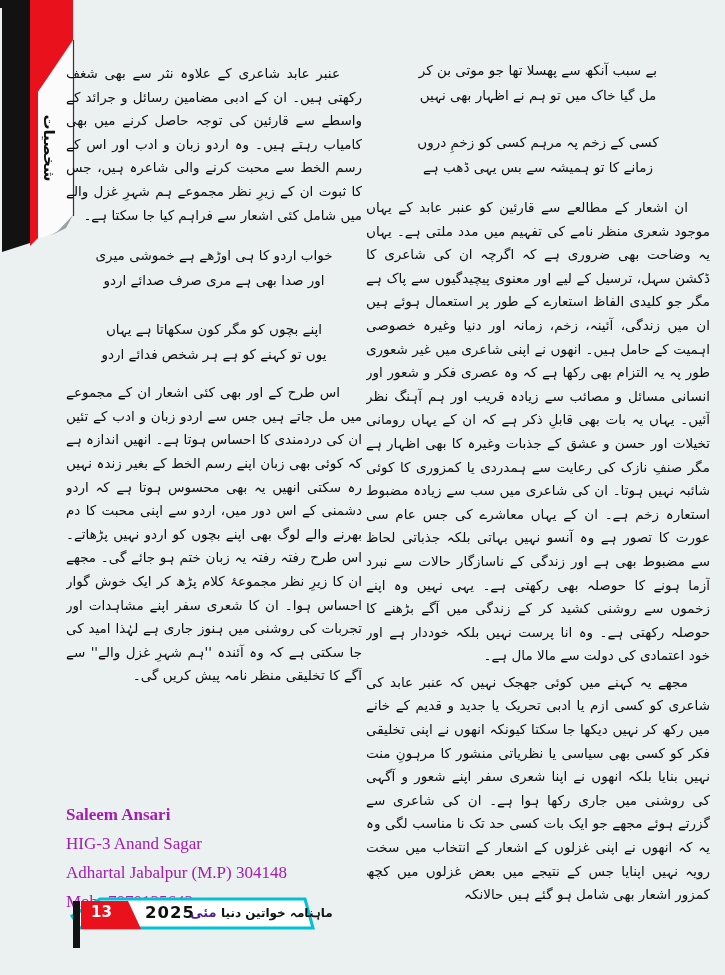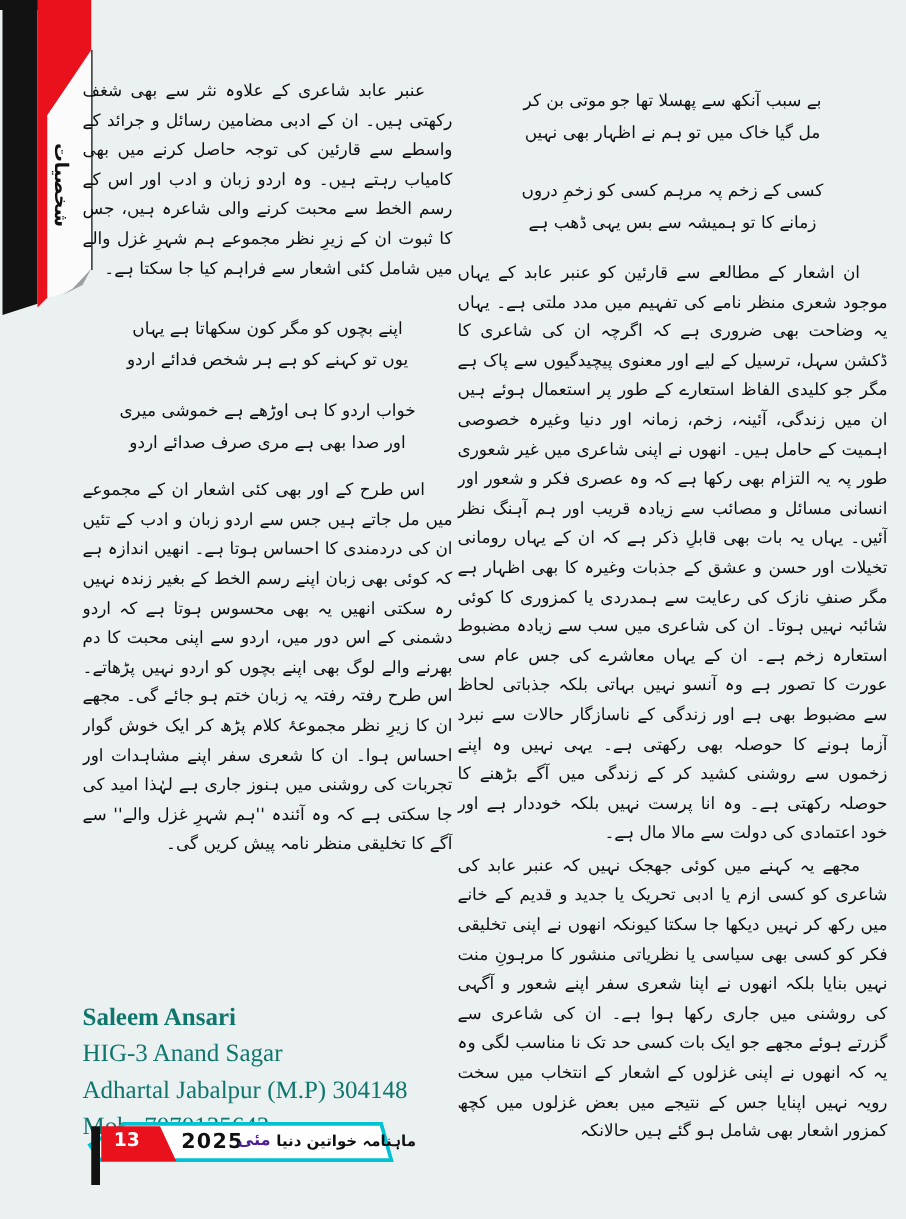--- a/index.html
+++ b/index.html
@@ -19,21 +19,21 @@
   #ribbon-svg{position:absolute;left:0;top:0;}
   #sidebar-label{
     position:absolute;left:26px;top:106px;width:46px;height:84px;
     display:flex;align-items:center;justify-content:center;
     transform:rotate(90deg);
     font-size:15px;font-weight:bold;direction:rtl;color:#101010;
   }
 
   #author-block{
     position:absolute;left:66px;top:800px;width:300px;
-    font-family:"Liberation Serif",serif;font-size:20px;line-height:29px;color:#0f766e;
+    font-family:"Liberation Serif",serif;font-size:17px;line-height:29px;color:#a21caf;
     direction:ltr;
   }
   #author-block .name{font-weight:bold;}
 
   #footer-banner{position:absolute;left:58px;top:896px;width:270px;height:60px;}
   #footer-banner .ftext{position:absolute;white-space:nowrap;}
   #footer-page-number{left:33px;top:7px;color:#ffffff;font-weight:bold;font-size:15px;}
   #footer-year{left:87px;top:7px;color:#101010;font-weight:bold;font-size:16.5px;letter-spacing:1px;}
   #footer-month{left:132px;top:9px;color:#4c1d95;font-weight:bold;font-size:13px;direction:rtl;}
   #footer-magazine{left:163px;top:10px;color:#101010;font-weight:bold;font-size:12px;direction:rtl;}
@@ -45,41 +45,41 @@
   <rect x="0" y="0" width="53" height="8" fill="#121212"></rect>
   <polygon points="2,0 30,0 30,243 2,252" fill="#121212"></polygon>
   <polygon points="30,0 73,0 73,40 38,92 38,238 30,246" fill="#e8111c"></polygon>
   <polygon points="38,92 73,42 73,215 58,231 44,237 38,238" fill="#fbfbfb"></polygon>
   <polygon points="58,231 73,215 66,228 50,236" fill="#9aa0a3"></polygon>
   <line x1="73.5" y1="40" x2="73.5" y2="216" stroke="#333" stroke-width="1.2"></line>
 </svg>
 <div id="sidebar-label">شخصیات</div>
 
 <div id="right-col" class="col">
-  <div class="verse" style="margin-top:11px;">
+  <div class="verse" style="margin-top:0;">
     <div class="vline">بے سبب آنکھ سے پھسلا تھا جو موتی بن کر</div>
     <div class="vline">مل گیا خاک میں تو ہم نے اظہار بھی نہیں</div>
   </div>
   <div class="verse" style="margin-top:22px;margin-bottom:16px;">
     <div class="vline">کسی کے زخم پہ مرہم کسی  کو  زخمِ  دروں</div>
     <div class="vline">زمانے کا تو ہمیشہ سے بس یہی ڈھب ہے</div>
   </div>
   <p class="indent">ان اشعار کے مطالعے سے قارئین کو عنبر عابد کے یہاں موجود شعری منظر نامے کی تفہیم میں مدد ملتی ہے۔ یہاں یہ وضاحت بھی ضروری ہے کہ اگرچہ ان کی شاعری کا ڈکشن سہل، ترسیل کے لیے اور معنوی پیچیدگیوں سے پاک ہے مگر جو کلیدی الفاظ استعارے کے طور پر استعمال ہوئے ہیں ان میں زندگی، آئینہ، زخم، زمانہ اور دنیا وغیرہ خصوصی اہمیت کے حامل ہیں۔ انھوں نے اپنی شاعری میں غیر شعوری طور پہ یہ التزام بھی رکھا ہے کہ وہ عصری فکر و شعور اور انسانی مسائل و مصائب سے زیادہ قریب اور ہم آہنگ نظر آئیں۔ یہاں یہ بات بھی قابلِ ذکر ہے کہ ان کے یہاں رومانی تخیلات اور حسن و عشق کے جذبات وغیرہ کا بھی اظہار ہے مگر صنفِ نازک کی رعایت سے ہمدردی یا کمزوری کا کوئی شائبہ نہیں ہوتا۔ ان کی شاعری میں سب سے زیادہ مضبوط استعارہ زخم ہے۔ ان کے یہاں معاشرے کی جس عام سی عورت کا تصور ہے وہ آنسو نہیں بہاتی بلکہ جذباتی لحاظ سے مضبوط بھی ہے اور زندگی کے ناسازگار حالات سے نبرد آزما ہونے کا حوصلہ بھی رکھتی ہے۔ یہی نہیں وہ اپنے زخموں سے روشنی کشید کر کے زندگی میں آگے بڑھنے کا حوصلہ رکھتی ہے۔ وہ انا پرست نہیں بلکہ خوددار ہے اور خود اعتمادی کی دولت سے مالا مال ہے۔</p>
   <p class="indent">مجھے یہ کہنے میں کوئی جھجک نہیں کہ عنبر عابد کی شاعری کو کسی ازم یا ادبی تحریک یا جدید و قدیم کے خانے میں رکھ کر نہیں دیکھا جا سکتا کیونکہ انھوں نے اپنی تخلیقی فکر کو کسی بھی سیاسی یا نظریاتی منشور کا مرہونِ منت نہیں بنایا بلکہ انھوں نے اپنا شعری سفر اپنے شعور و آگہی کی روشنی میں جاری رکھا ہوا ہے۔ ان کی شاعری سے گزرتے ہوئے مجھے جو ایک بات کسی حد تک نا مناسب لگی وہ یہ کہ انھوں نے اپنی غزلوں کے اشعار کے انتخاب میں سخت رویہ نہیں اپنایا جس کے نتیجے میں بعض غزلوں میں کچھ کمزور اشعار بھی شامل ہو گئے ہیں حالانکہ</p>
 </div>
 
 <div id="left-col" class="col">
   <p class="indent">عنبر عابد شاعری کے علاوہ نثر سے بھی شغف رکھتی ہیں۔ ان کے ادبی مضامین رسائل و جرائد کے واسطے سے قارئین کی توجہ حاصل کرنے میں بھی کامیاب رہتے ہیں۔ وہ اردو زبان و ادب اور اس کے رسم الخط سے محبت کرنے والی شاعرہ ہیں، جس کا ثبوت ان کے زیرِ نظر مجموعے ہم شہرِ غزل والے میں شامل کئی اشعار سے فراہم کیا جا سکتا ہے۔</p>
+  <div class="verse" style="margin-top:16px;">
+    <div class="vline">خواب اردو کا ہی اوڑھے ہے خموشی میری</div>
+    <div class="vline">اور صدا بھی ہے مری صرف صدائے اردو</div>
+  </div>
   <div class="verse" style="margin-top:24px;margin-bottom:14px;">
     <div class="vline">اپنے بچوں کو مگر کون سکھاتا ہے یہاں</div>
     <div class="vline">یوں تو کہنے کو ہے ہر شخص فدائے اردو</div>
-  </div>
-  <div class="verse" style="margin-top:16px;">
-    <div class="vline">خواب اردو کا ہی اوڑھے ہے خموشی میری</div>
-    <div class="vline">اور صدا بھی ہے مری صرف صدائے اردو</div>
   </div>
   <p class="indent">اس طرح کے اور بھی کئی اشعار ان کے مجموعے میں مل جاتے ہیں جس سے اردو زبان و ادب کے تئیں ان کی دردمندی کا احساس ہوتا ہے۔ انھیں اندازہ ہے کہ کوئی بھی زبان اپنے رسم الخط کے بغیر زندہ نہیں رہ سکتی انھیں یہ بھی محسوس ہوتا ہے کہ اردو دشمنی کے اس دور میں، اردو سے اپنی محبت کا دم بھرنے والے لوگ بھی اپنے بچوں کو اردو نہیں پڑھاتے۔ اس طرح رفتہ رفتہ یہ زبان ختم ہو جائے گی۔ مجھے ان کا زیرِ نظر مجموعۂ کلام پڑھ کر ایک خوش گوار احساس ہوا۔ ان کا شعری سفر اپنے مشاہدات اور تجربات کی روشنی میں ہنوز جاری ہے لہٰذا امید کی جا سکتی ہے کہ وہ آئندہ ''ہم شہرِ غزل والے'' سے آگے کا تخلیقی منظر نامہ پیش کریں گی۔</p>
 
 </div>
 
 <div id="author-block">
   <div class="name">Saleem Ansari</div>
   <div>HIG-3 Anand Sagar</div>
   <div>Adhartal Jabalpur (M.P) 304148</div>
   <div>Mob- 7070135643</div>

